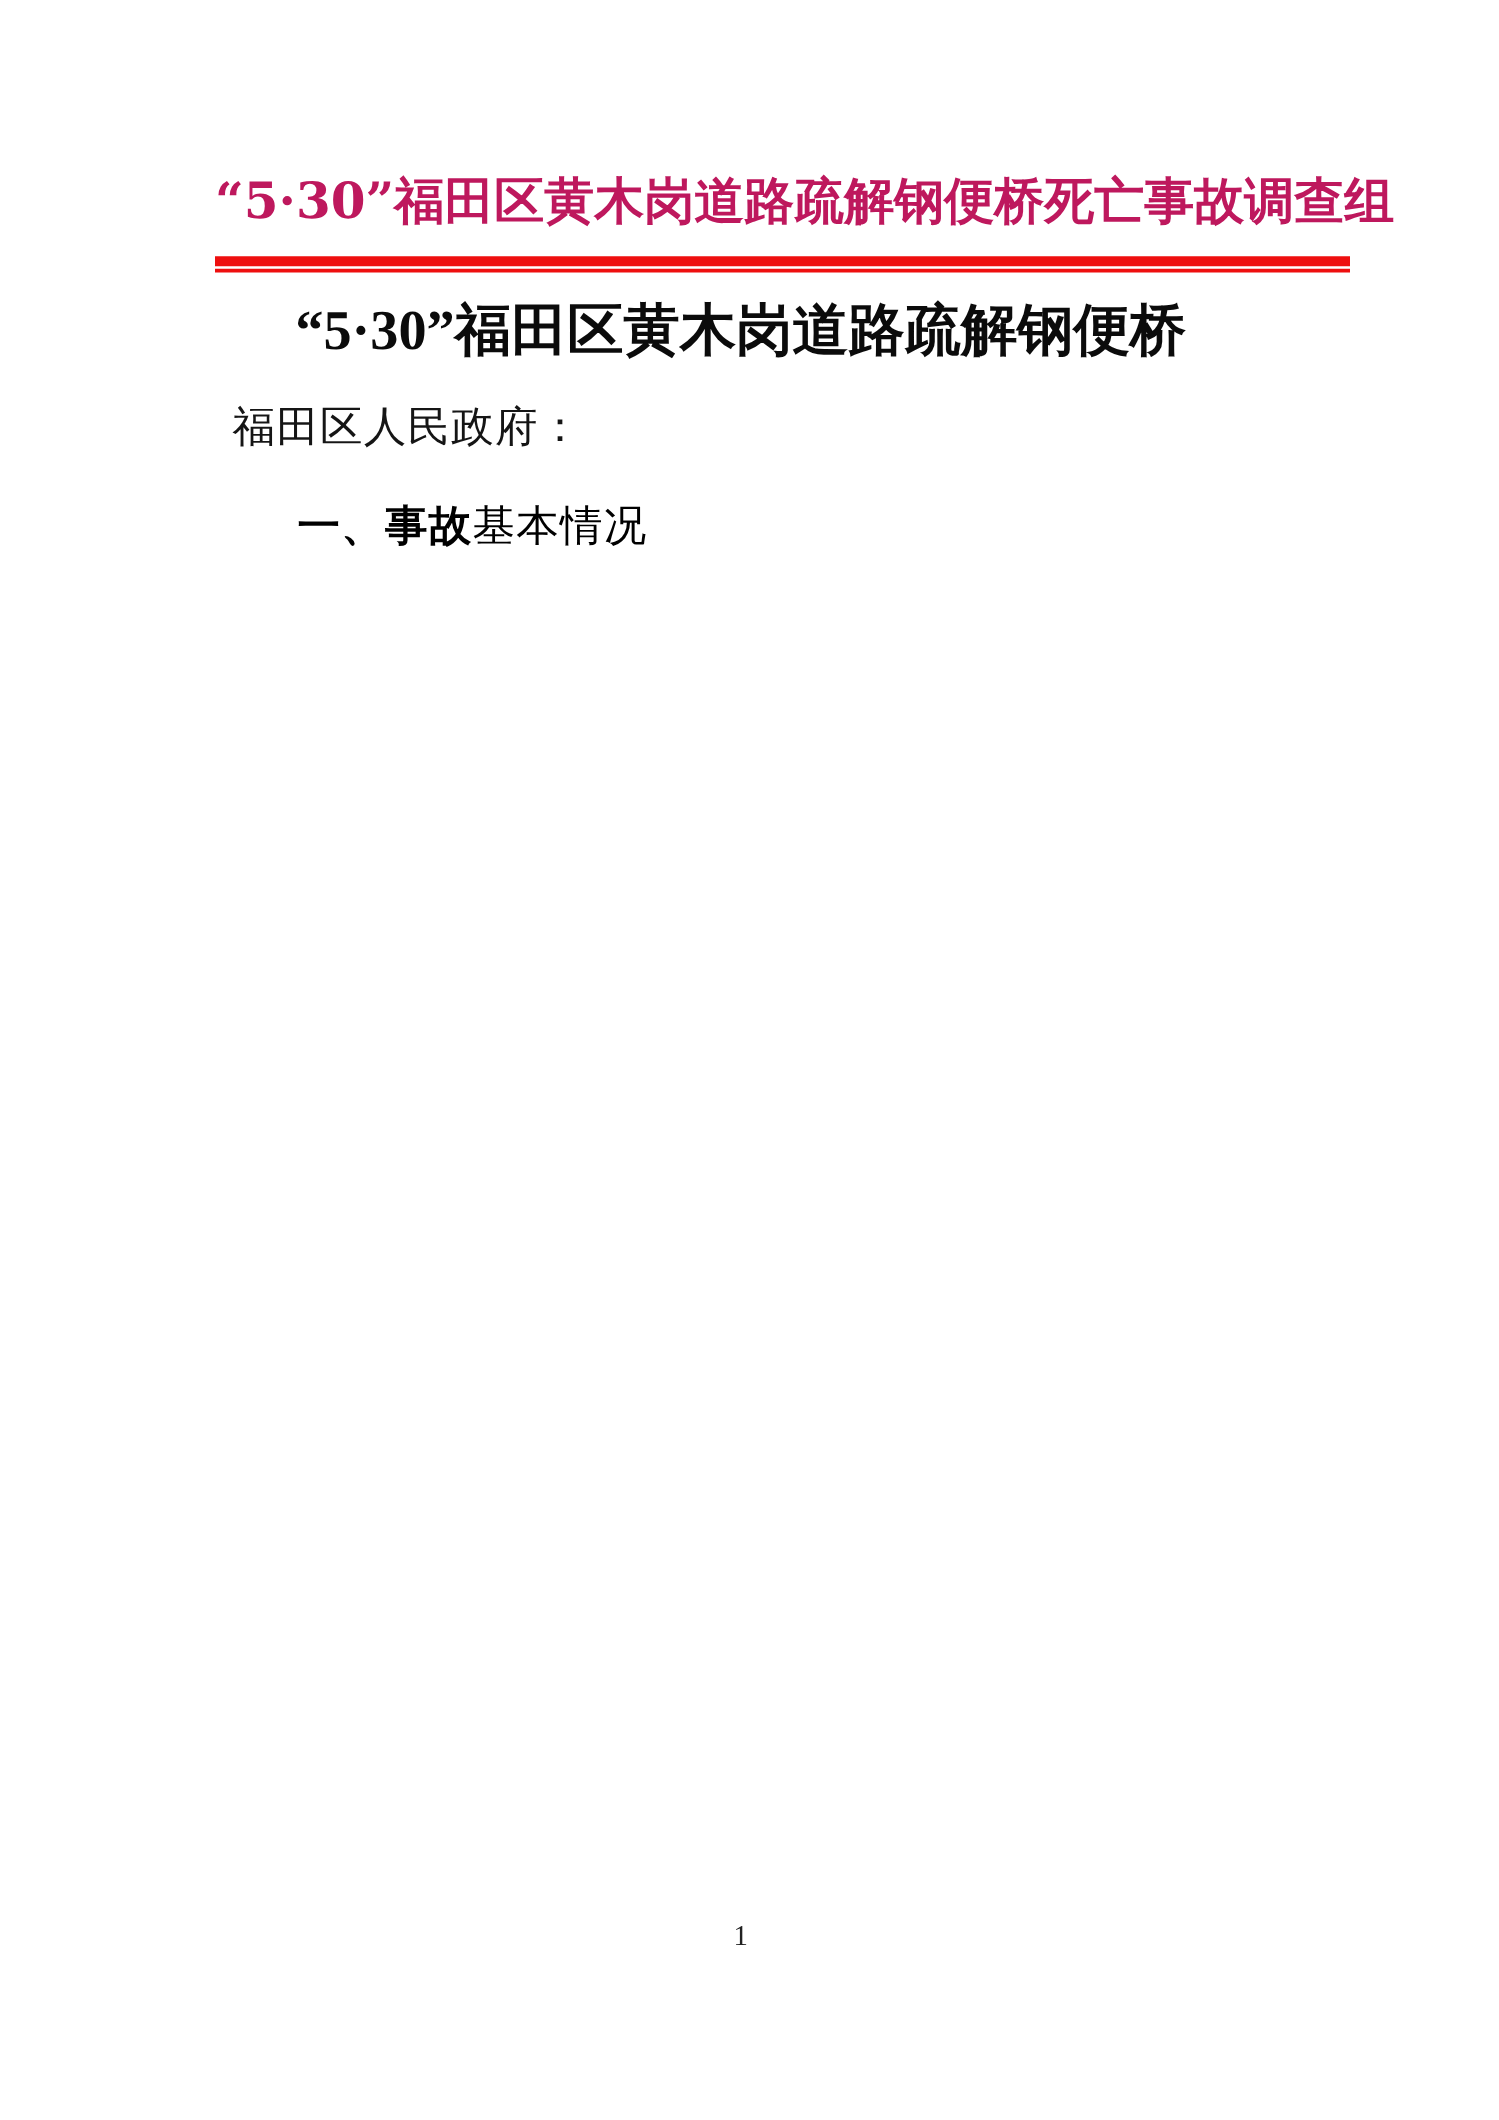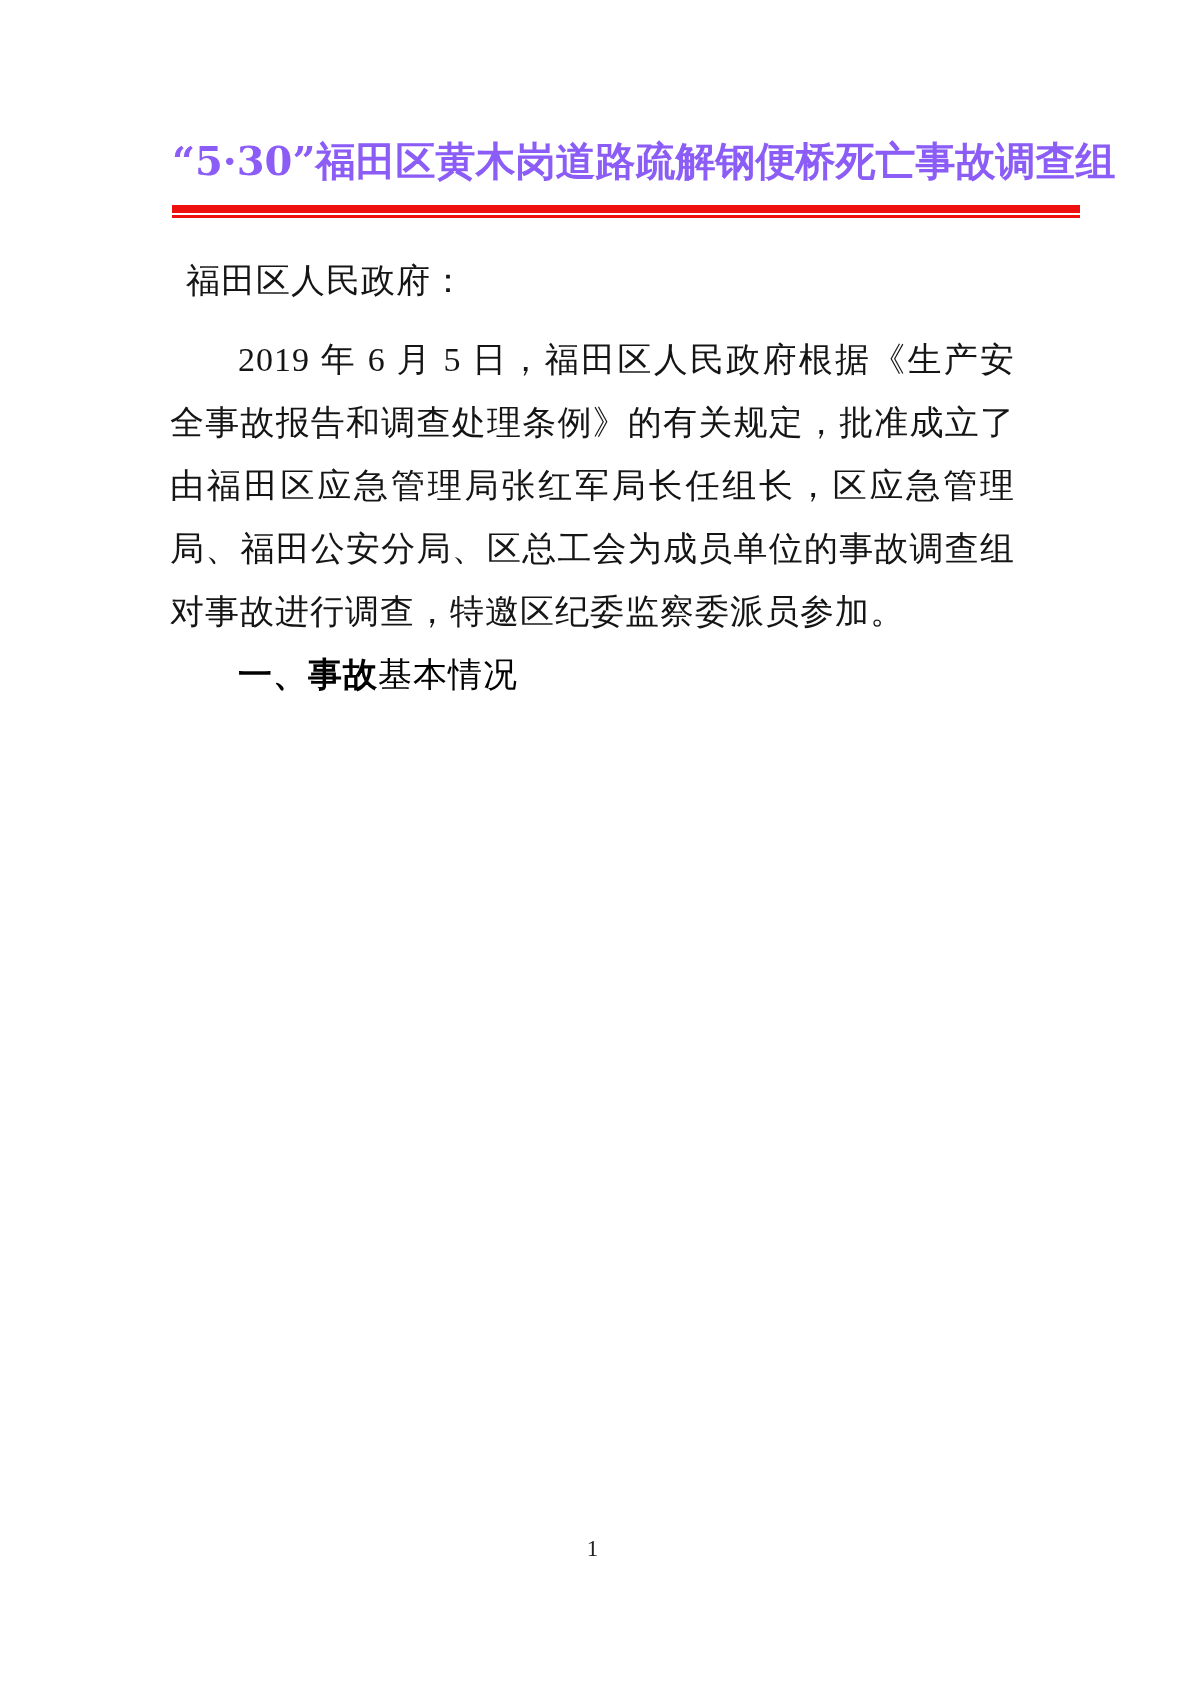--- a/index.html
+++ b/index.html
@@ -19,21 +19,21 @@
 
   
   .letterhead {
     position: absolute;
     left: 172px;
     top: 122px;
     width: 908px;
     text-align: center;
   }
   .letterhead-title {
-    color: #8b5cf6;
+    color: #be185d;
     font-weight: 700;
     font-size: 40px;
     line-height: 78px;
     white-space: nowrap;
     letter-spacing: 0px;
     font-family: "DejaVu Serif", "Liberation Serif", serif;
   }
   .letterhead-rule { margin-top: 5px; }
   .rule-thick { height: 8px; background: #ee0f0f; }
   .rule-thin  { height: 3px; background: #ee0f0f; margin-top: 2px; }
@@ -100,26 +100,26 @@
     <div class="letterhead-title">“5·30”福田区黄木岗道路疏解钢便桥死亡事故调查组</div>
     <div class="letterhead-rule">
       <div class="rule-thick"></div>
       <div class="rule-thin"></div>
     </div>
   </div>
 
   <div class="content">
 
     <h1 class="doc-title">
+      <span class="t-line">“5·30”福田区黄木岗道路疏解钢便桥</span>
     </h1>
 
     <p class="salutation">福田区人民政府：</p>
 
 
-    <p class="para">2019 年 6 月 5 日，福田区人民政府根据《生产安全事故报告和调查处理条例》的有关规定，批准成立了由福田区应急管理局张红军局长任组长，区应急管理局、福田公安分局、区总工会为成员单位的事故调查组对事故进行调查，特邀区纪委监察委派员参加。</p>
 
 
     <h2 class="section-heading">
       <span class="sh-strong">一、事故</span><span class="sh-rest">基本情况</span>
     </h2>
 
 
 
 
   </div>

